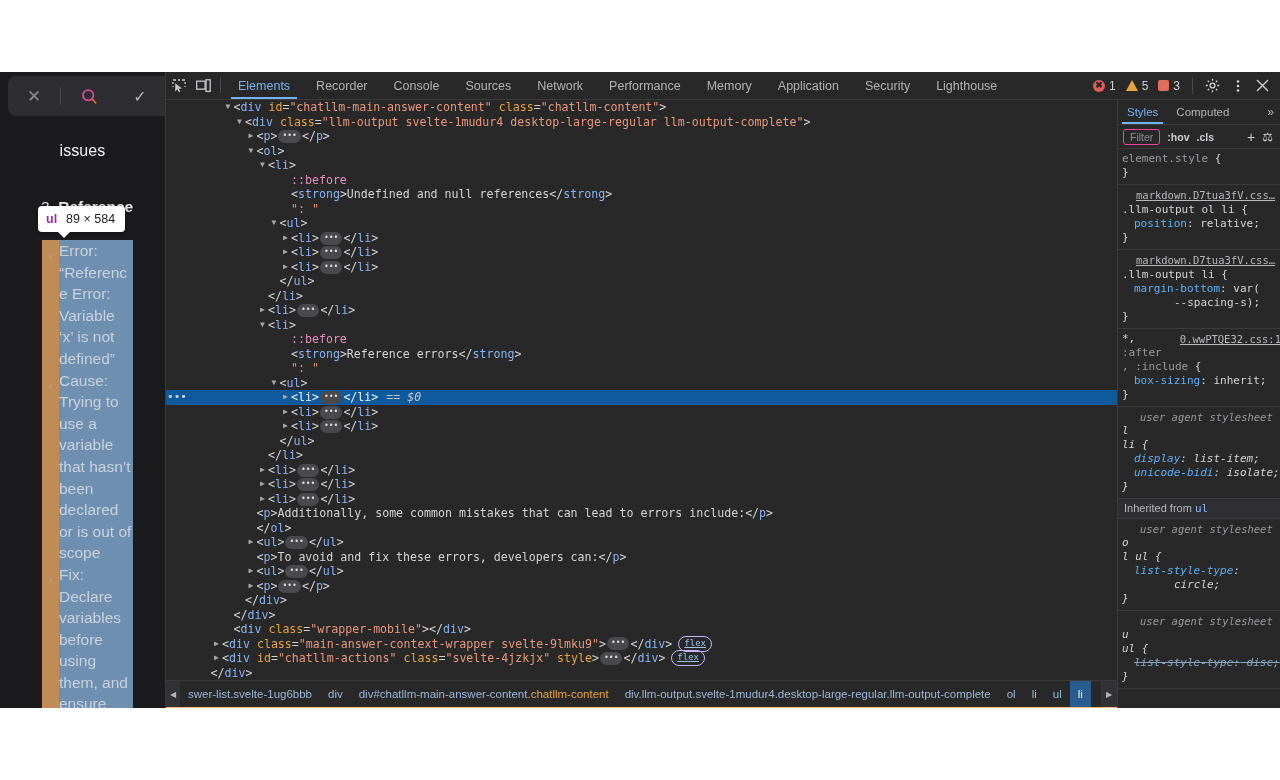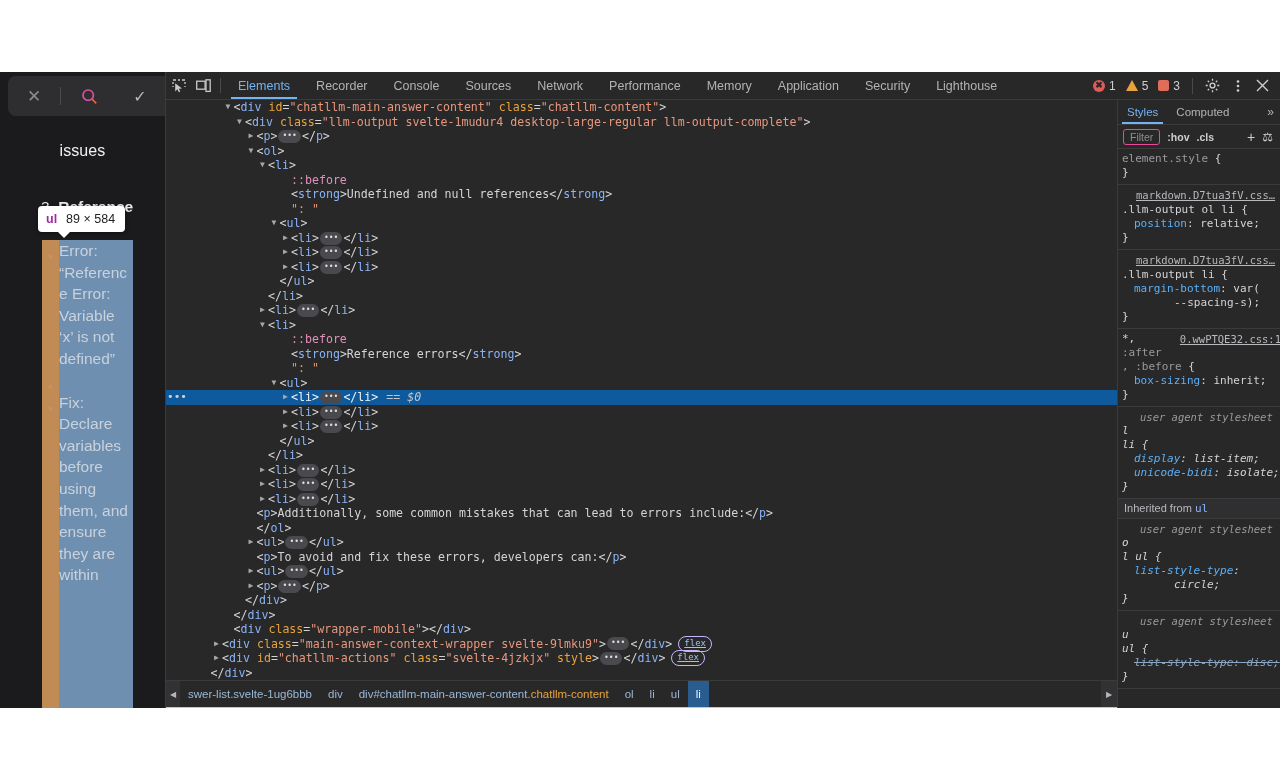--- a/index.html
+++ b/index.html
@@ -284,20 +284,21 @@
       <div class="hl-pad"></div>
       <div class="hl-content"></div>
 
       <div class="pg-list">
         <div class="pg-li">
           <div class="pg-bullet">◦</div>
           <div class="pg-text">Error: “Reference Error: Variable ‘x’ is not defined”</div>
         </div>
         <div class="pg-li">
           <div class="pg-bullet">◦</div>
+          <div class="pg-text">Cause: Trying to use a variable that hasn’t been declared or is out of scope</div>
         </div>
         <div class="pg-li">
           <div class="pg-bullet">◦</div>
           <div class="pg-text">Fix: Declare variables before using them, and ensure they are within</div>
         </div>
       </div>
 
       <div class="ins-tip">
         <span class="t-tag">ul</span>
         <span class="t-dim">89 × 584</span>
@@ -594,20 +595,21 @@
       </div>
 
     <div class="crumbs">
       <div class="crumb-scroll">◀</div>
       <div style="display:flex;align-items:stretch;height:100%;overflow:hidden;" id="crumb-list">
           <div class="crumb">
             <span class="ccls" style="color:#9bb8d8">swer-list.svelte-1ug6bbb</span>
           </div>
           <div class="crumb">div</div>
           <div class="crumb">div<span class="cid">#chatllm-main-answer-content</span><span class="ccls">.chatllm-content</span></div>
+          <div class="crumb">div.llm-output.svelte-1mudur4.desktop-large-regular.llm-output-complete</div>
           <div class="crumb">ol</div>
           <div class="crumb">li</div>
           <div class="crumb">ul</div>
           <div class="crumb sel">li</div>
         </div>
       <div class="crumb-end">▶</div>
     </div>
 
     <div class="styles-pane">
       <div class="sp-tabs">
@@ -650,21 +652,21 @@
         </div>
         <div>}</div>
       </div>
 
       <div class="rule">
         <div class="selrow" style="display:flex;align-items:flex-start;">
           <span>*,</span>
           <span class="origin link" style="margin-left:auto;padding-left:0;">0.wwPTQE32.css:1</span>
         </div>
         <div class="selrow"><span class="sel-dim">:after</span></div>
-        <div class="selrow"><span class="sel-dim">, :before</span> {</div>
+        <div class="selrow"><span class="sel-dim">, :include</span> {</div>
         <div class="prop">
           <span class="pname">box-sizing</span><span class="ra">: </span><span class="pval">inherit</span><span class="ra">;</span>
         </div>
         <div>}</div>
       </div>
 
       <div class="rule ua">
         <span class="origin">user agent stylesheet</span>
         <div class="selrow">l</div>
         <div class="selrow"><span>li</span> {</div>

